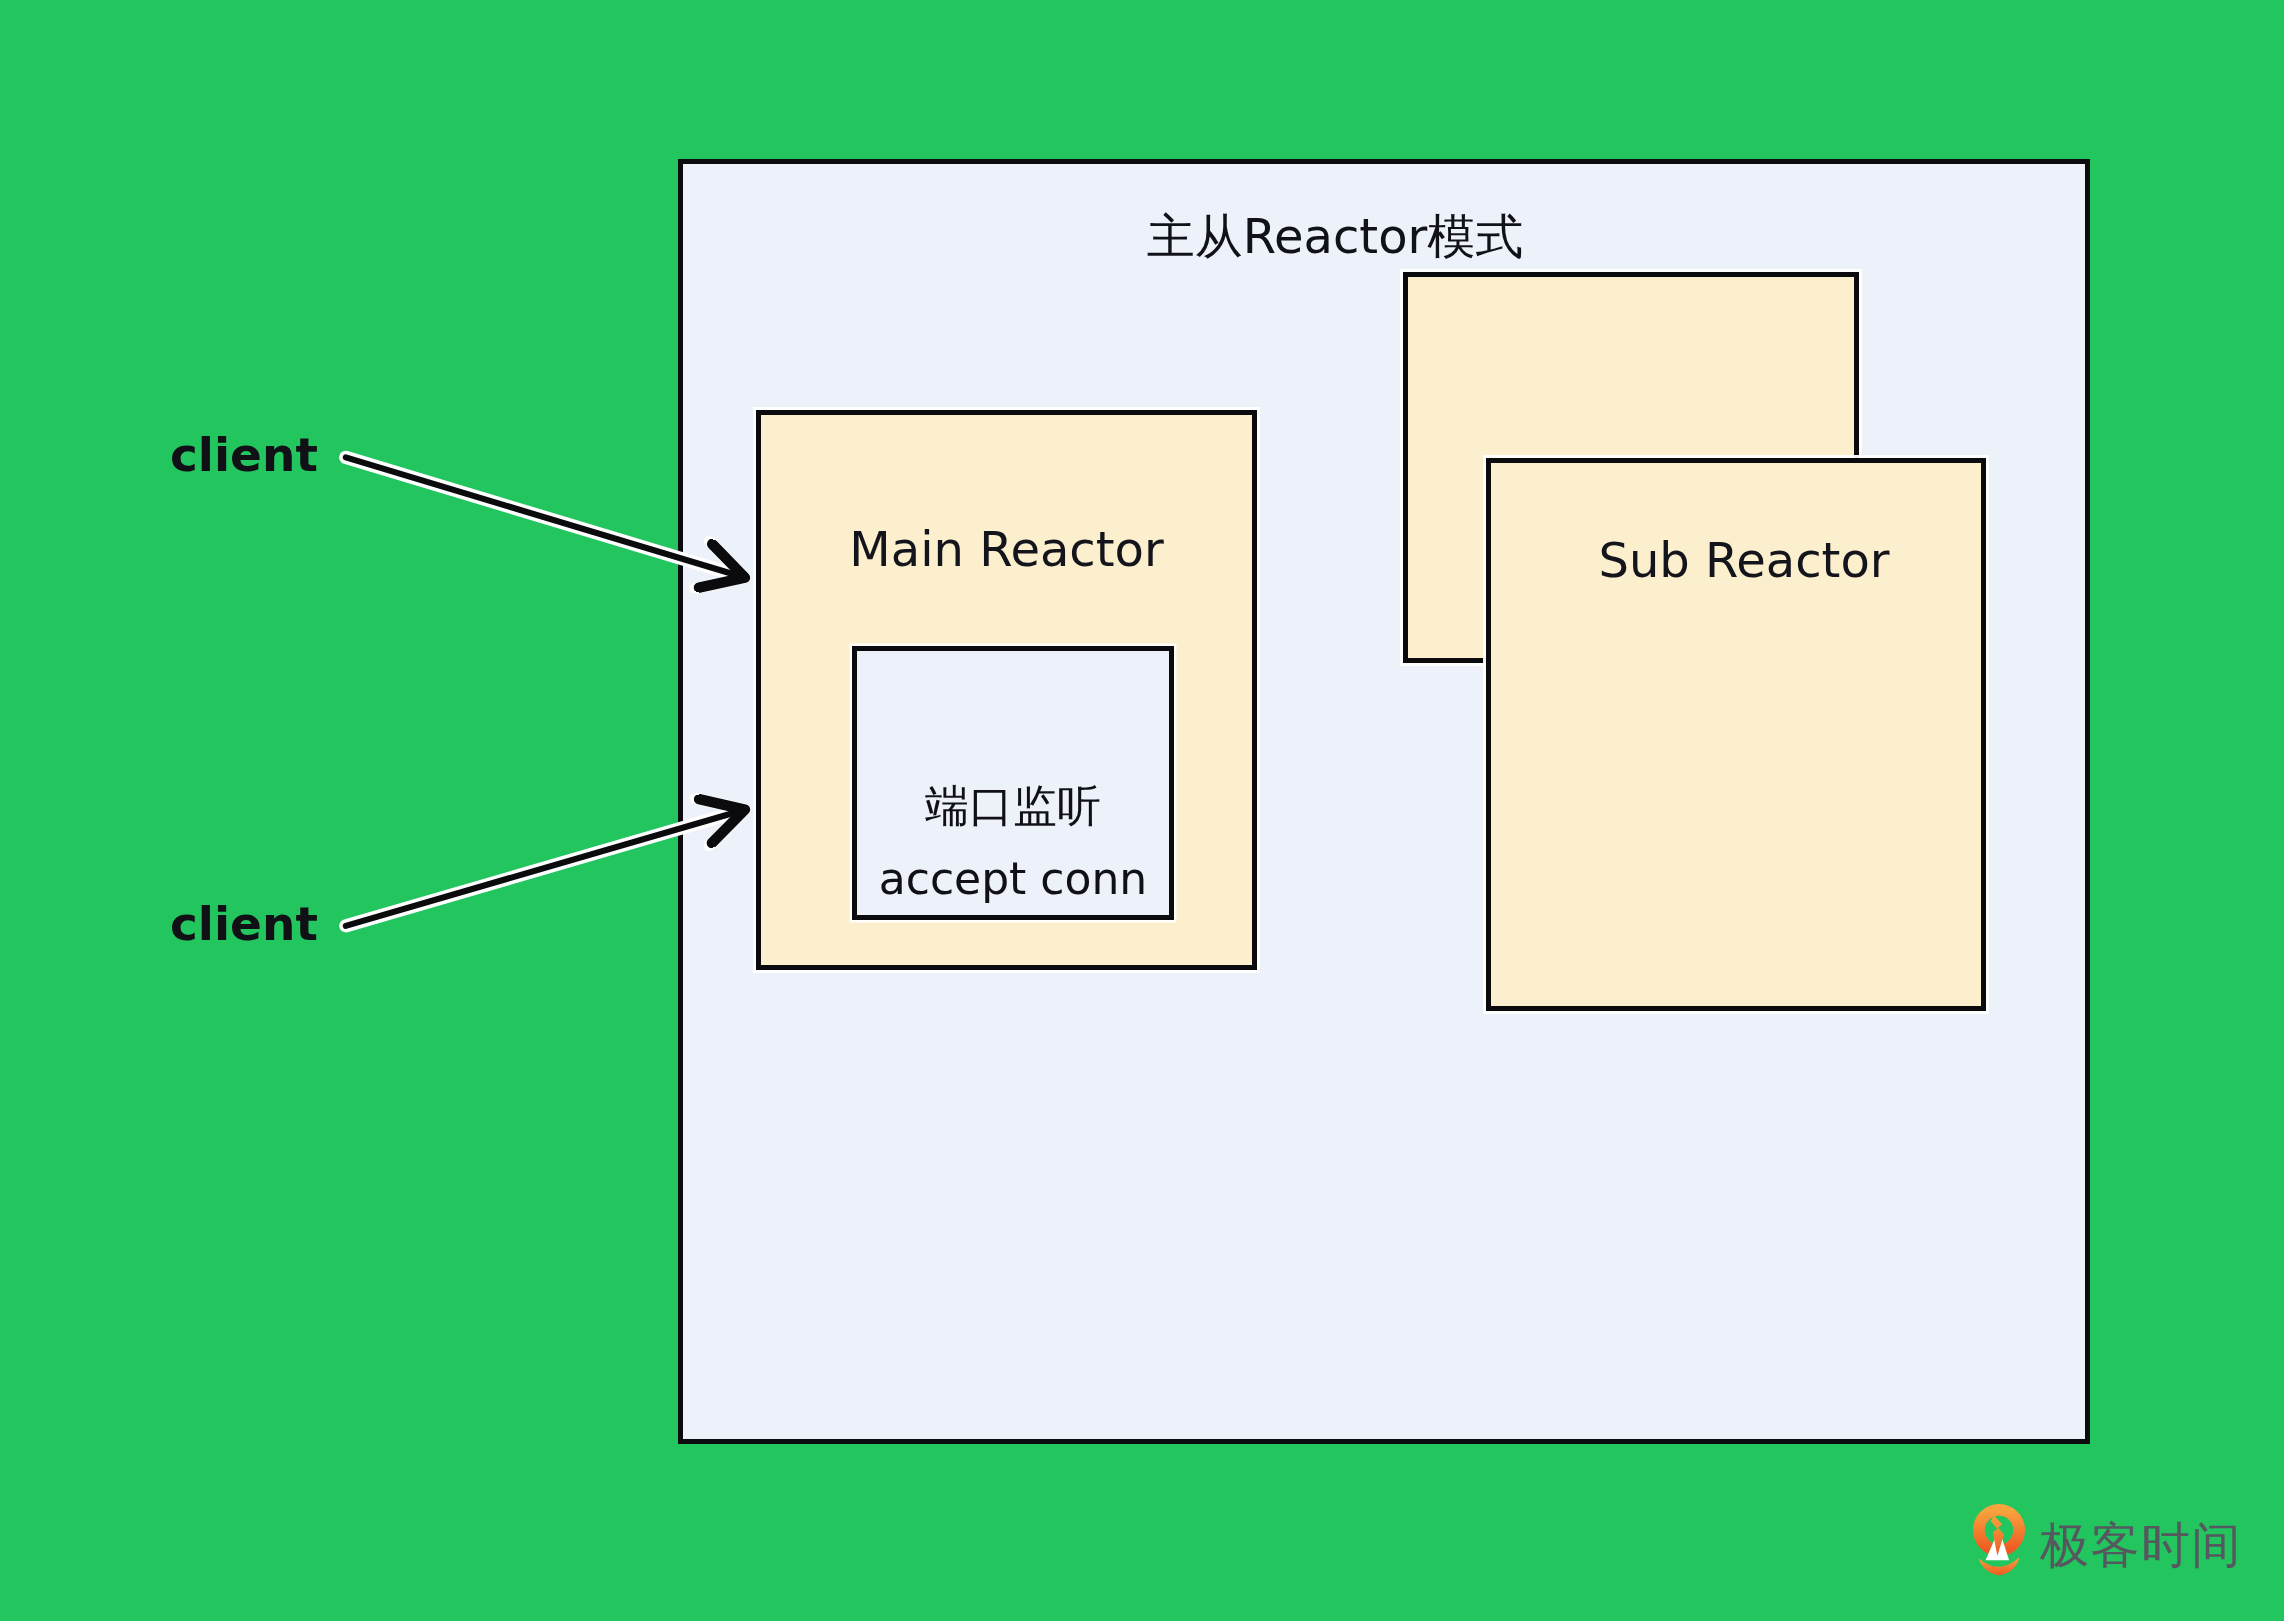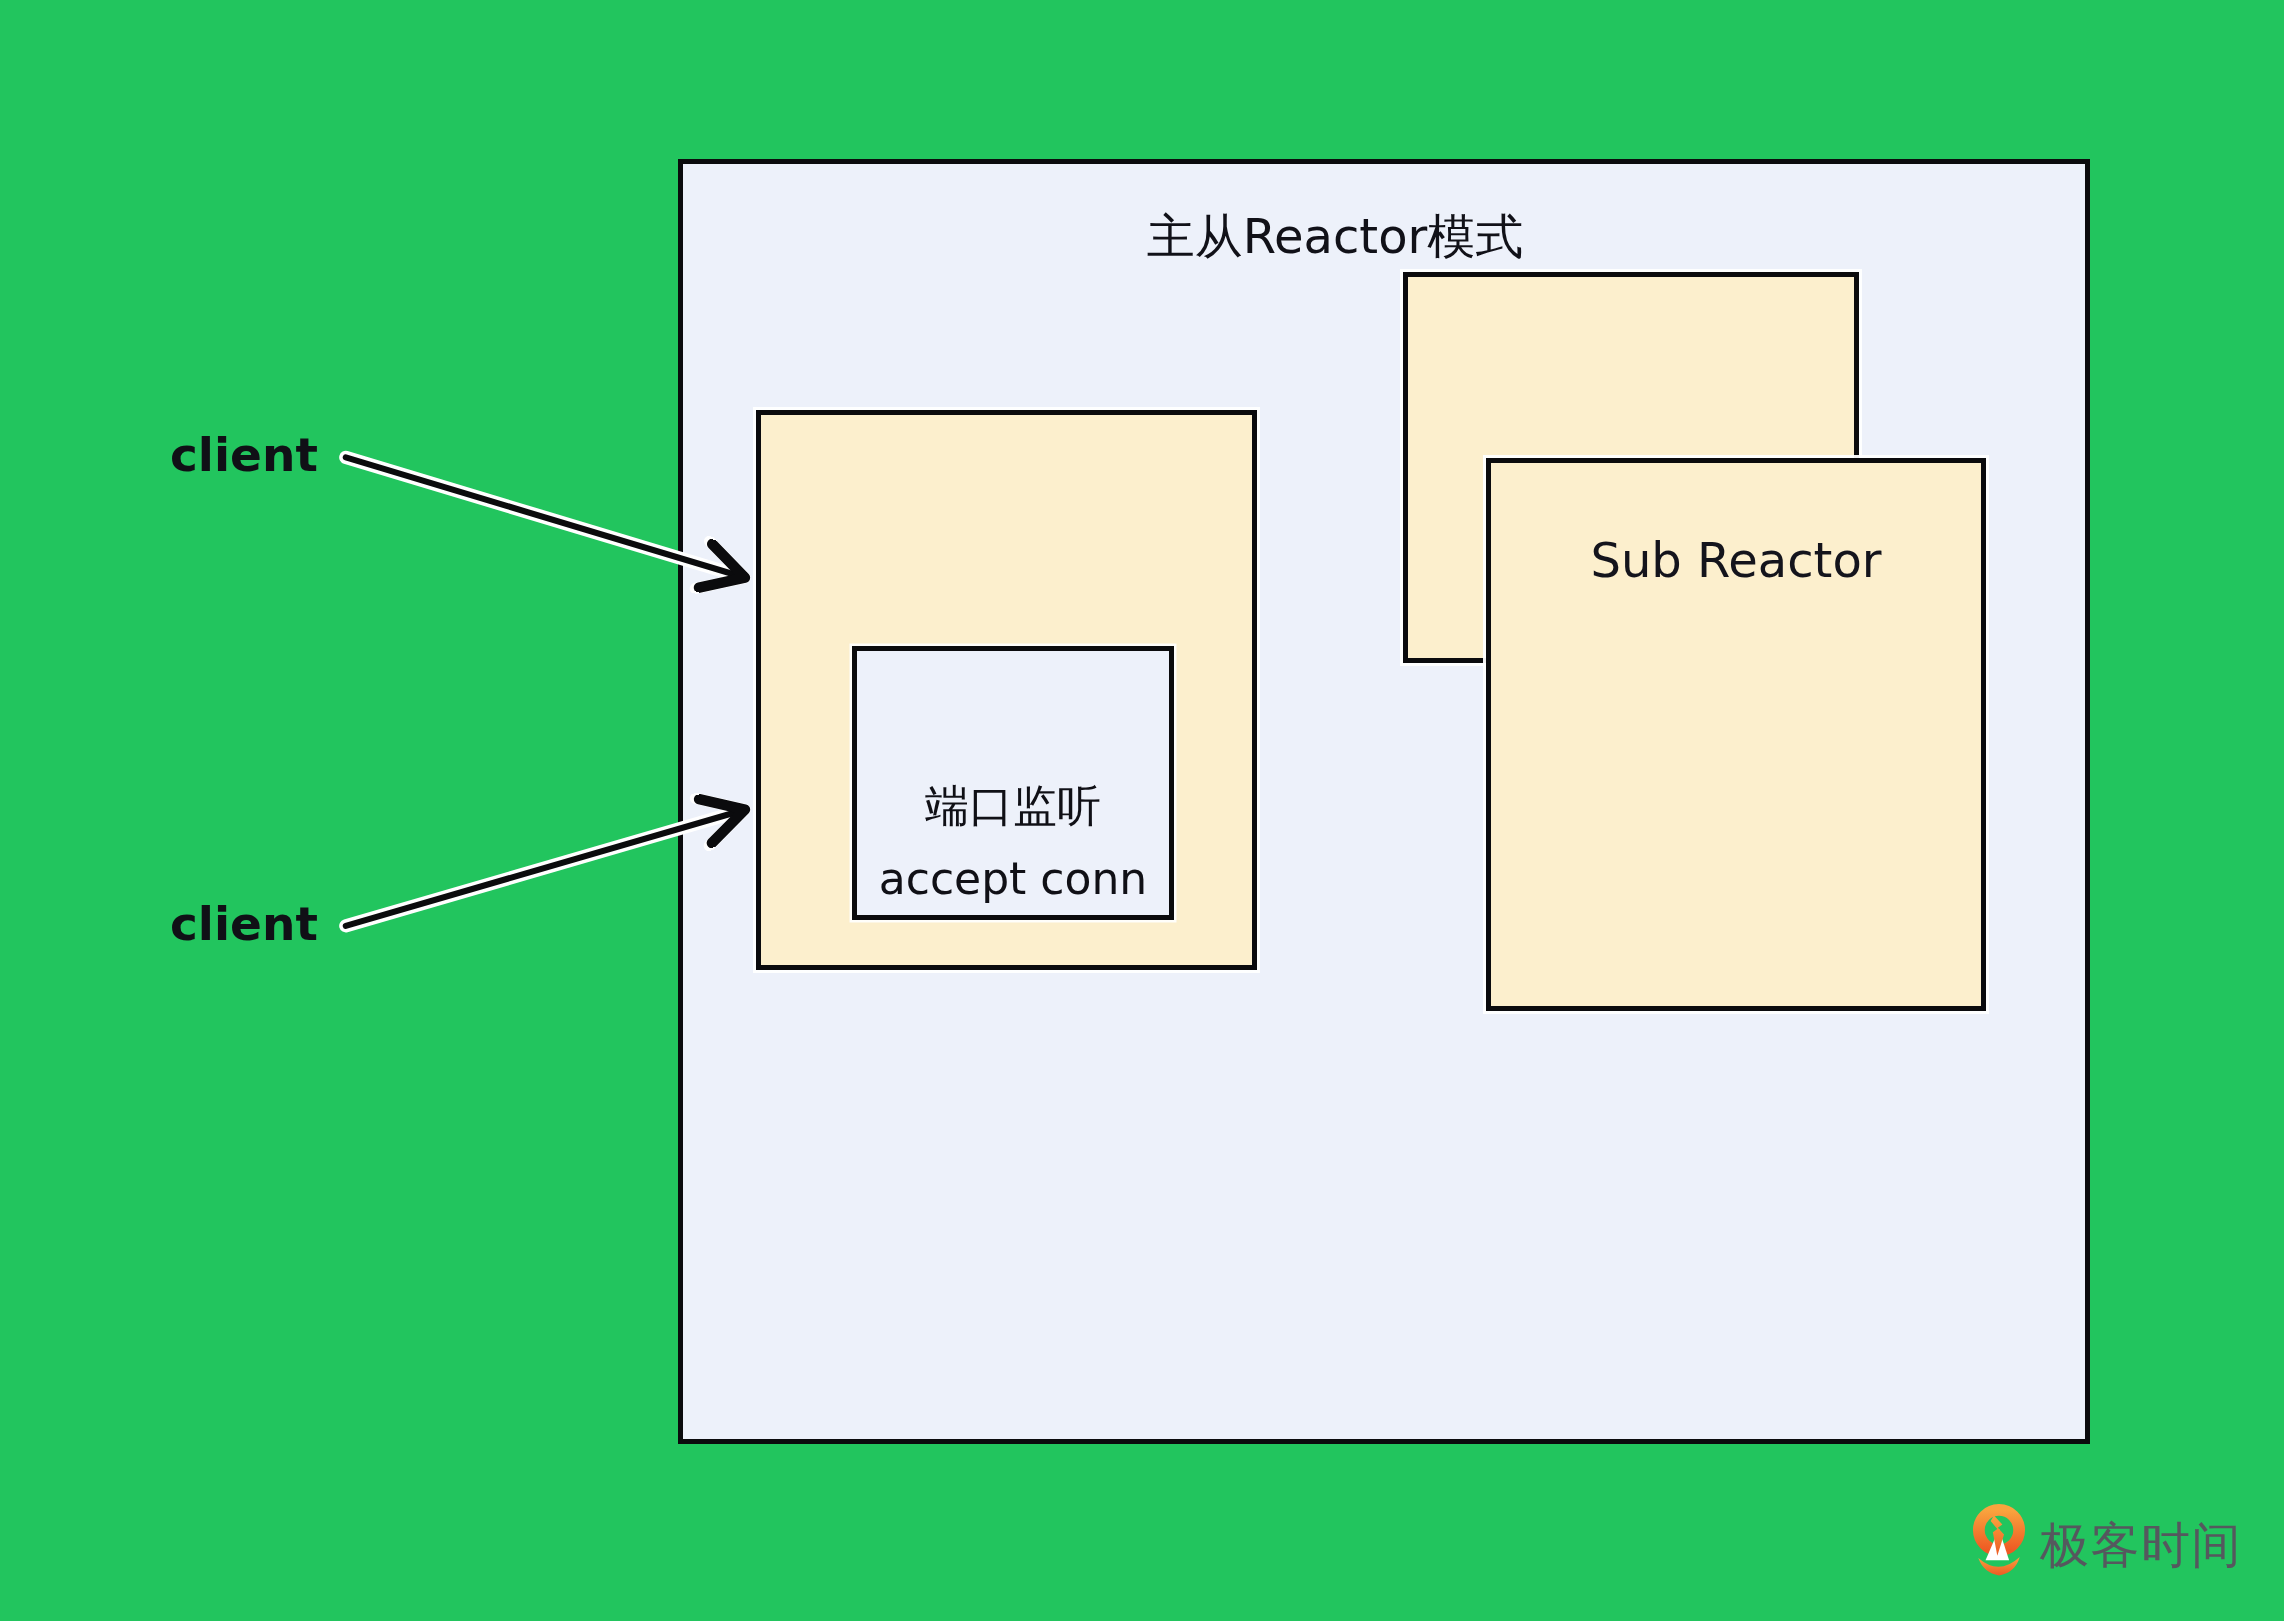--- a/index.html
+++ b/index.html
@@ -92,21 +92,21 @@
     left: 0;
     width: 100%;
     text-align: center;
     font-size: 48px;
     font-weight: 500;
     line-height: 1.2;
     white-space: nowrap;
     color: #14141c;
   }
   .box-main .reactor-label { top: 106px; }
-  .box-sub  .reactor-label { top: 69px; }
+  .box-sub  .reactor-label { top: 69px; margin-left: 8px; }
 
   .box-main .bluebox {
     left: 91px;
     top: 231px;
     width: 322px;
     height: 274px;
   }
   .box-sub .bluebox {
     left: 108px;
     top: 198px;
@@ -161,20 +161,21 @@
 
 <div class="stage">
 
   <div class="panel">
 
     <div class="panel-title">主从Reactor模式</div>
 
     <div class="ybox box-back"></div>
 
     <div class="ybox box-main">
+      <div class="reactor-label">Main Reactor</div>
       <div class="bluebox">
         <span class="line">端口监听</span>
         <span class="line">accept conn</span>
       </div>
     </div>
 
     <div class="ybox box-sub">
       <div class="reactor-label">Sub Reactor</div>
     </div>
   </div>

